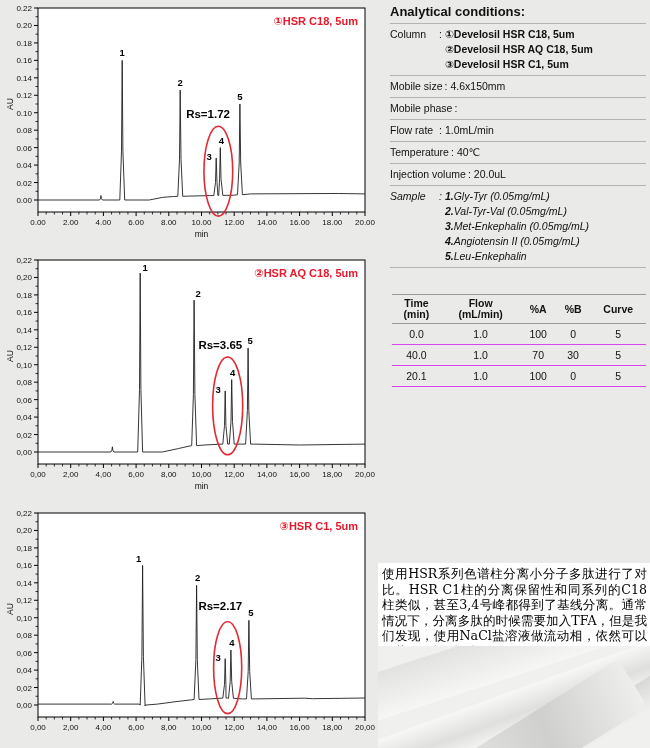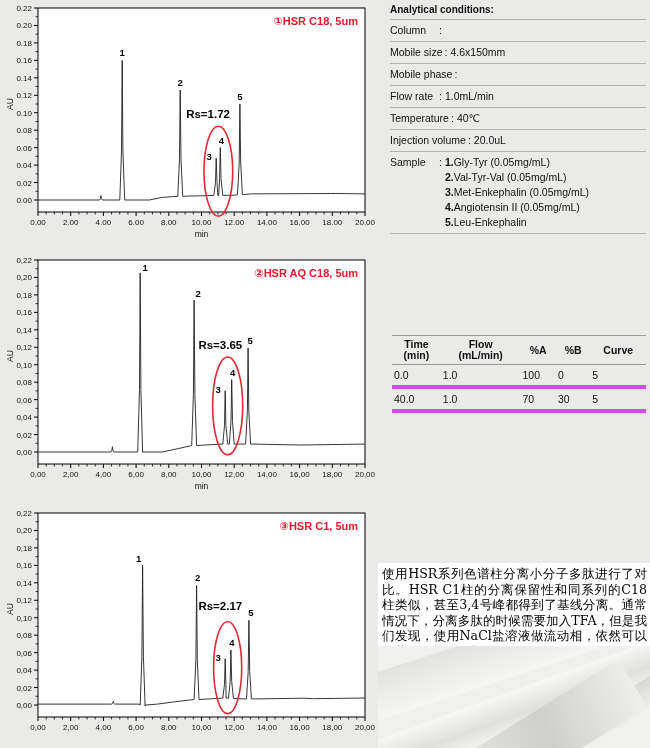--- a/index.html
+++ b/index.html
@@ -9,34 +9,34 @@
     background:#eaeae8;overflow:hidden;
     font-family:"Liberation Sans","DejaVu Sans",sans-serif;color:#111;
   }
   svg.chart{position:absolute;left:0;}
   #chart0{top:0;}
   #chart1{top:252px;}
   #chart2{top:505px;}
 
   
   .panel{position:absolute;left:390px;top:4px;width:256px;}
-  .cond-title{font-size:10px;font-weight:bold;padding-bottom:4px;}
+  .cond-title{font-size:13px;font-weight:bold;padding-bottom:4px;}
   .cond-row{padding:3px 0 3px;border-top:1px solid #b3b3b3;font-size:10.5px;line-height:15px;}
-  .cond-row:last-child{border-bottom:1px solid #b3b3b3;}
+  .cond-row:last-child{border-bottom:1px solid #b3b3b3;font-style:italic;}
   .cond-label{display:inline-block;min-width:49px;vertical-align:top;white-space:nowrap;padding-right:2px;}
   .cond-colon{display:inline-block;vertical-align:top;padding-right:3px;}
   .cond-values{display:inline-block;vertical-align:top;}
   .cond-values .vline{white-space:nowrap;}
   .vbold{font-weight:bold;}
   .vnum{font-weight:bold;}
 
   
-  .grad-table{position:absolute;left:392px;top:294px;width:254px;border-collapse:collapse;font-size:10.5px;margin-top:41px;}
+  .grad-table{position:absolute;left:392px;top:294px;width:254px;border-collapse:collapse;font-size:10.5px;}
   .grad-table th{font-weight:bold;white-space:pre-line;border-top:1px solid #999;border-bottom:1px solid #999;padding:3px 2px;text-align:center;line-height:11px;}
-  .grad-table td{text-align:left;padding:4px 2px;border-bottom:4px solid #d946ef;}
+  .grad-table td{text-align:center;padding:4px 2px;border-bottom:1px solid #d946ef;}
 
   
   .desc{
     position:absolute;left:378px;top:563px;width:272px;min-height:79px;
     background:#ffffff;padding:3px 3px 4px 4px;
     font-family:"DejaVu Serif","Liberation Serif",serif;
     font-size:12.6px;line-height:15.6px;text-align:justify;color:#000;
   }
 
   
@@ -350,21 +350,21 @@
       <text x="218.2075" y="155.74545454545455" text-anchor="middle" font-size="9.5px" font-weight="bold" fill="#000">3</text>
       <text x="231.93000000000004" y="141.0181818181818" text-anchor="middle" font-size="9.5px" font-weight="bold" fill="#000">4</text>
       <text x="250.915" y="111.34545454545454" text-anchor="middle" font-size="9.5px" font-weight="bold" fill="#000">5</text>
       <text x="220.3025" y="104.87272727272727" text-anchor="middle" font-size="11.5px" font-weight="bold" fill="#000">Rs=2.17</text>
       <ellipse cx="227.66" cy="162.56" rx="14.060999999999998" ry="46.08" fill="none" stroke="#e02b35" stroke-width="1.6"></ellipse>
     </svg>
 
   <div class="panel">
     <div class="cond-title">Analytical conditions:</div>
     <div id="cond-rows">
-        <div class="cond-row"><span class="cond-label">Column</span><span class="cond-colon">:</span></div>
+        <div class="cond-row"><span class="cond-label">Column</span><span class="cond-colon">:</span><div class="cond-values"><div class="vline vbold">①Develosil HSR C18, 5um</div><div class="vline vbold">②Develosil HSR AQ C18, 5um</div><div class="vline vbold">③Develosil HSR C1, 5um</div></div></div>
         <div class="cond-row"><span class="cond-label">Mobile size</span><span class="cond-colon">:</span><div class="cond-values"><div class="vline">4.6x150mm</div></div></div>
         <div class="cond-row"><span class="cond-label">Mobile phase</span><span class="cond-colon">:</span></div>
         <div class="cond-row"><span class="cond-label">Flow rate</span><span class="cond-colon">:</span><div class="cond-values"><div class="vline">1.0mL/min</div></div></div>
         <div class="cond-row"><span class="cond-label">Temperature</span><span class="cond-colon">:</span><div class="cond-values"><div class="vline">40℃</div></div></div>
         <div class="cond-row"><span class="cond-label">Injection volume</span><span class="cond-colon">:</span><div class="cond-values"><div class="vline">20.0uL</div></div></div>
         <div class="cond-row"><span class="cond-label">Sample</span><span class="cond-colon">:</span><div class="cond-values"><div class="vline"><span class="vnum">1.</span>Gly-Tyr (0.05mg/mL)</div><div class="vline"><span class="vnum">2.</span>Val-Tyr-Val (0.05mg/mL)</div><div class="vline"><span class="vnum">3.</span>Met-Enkephalin (0.05mg/mL)</div><div class="vline"><span class="vnum">4.</span>Angiotensin II (0.05mg/mL)</div><div class="vline"><span class="vnum">5.</span>Leu-Enkephalin</div></div></div>
       </div>
   </div>
 
   <table class="grad-table" id="grad-table">
@@ -387,20 +387,27 @@
           <td>0</td>
           <td>5</td>
         </tr>
         <tr>
           <td>40.0</td>
           <td>1.0</td>
           <td>70</td>
           <td>30</td>
           <td>5</td>
         </tr>
+        <tr>
+          <td>20.1</td>
+          <td>1.0</td>
+          <td>100</td>
+          <td>0</td>
+          <td>5</td>
+        </tr>
       </tbody>
     </table>
 
   <div class="desc">使用HSR系列色谱柱分离小分子多肽进行了对比。HSR C1柱的分离保留性和同系列的C18柱类似，甚至3,4号峰都得到了基线分离。通常情况下，分离多肽的时候需要加入TFA，但是我们发现，使用NaCl盐溶液做流动相，依然可以在紫外区检测到样品。</div>
 
   <div class="photo">
     <div class="band b1"></div>
     <div class="band b2"></div>
     <div class="band b4"></div>
     <div class="band b3"></div>

